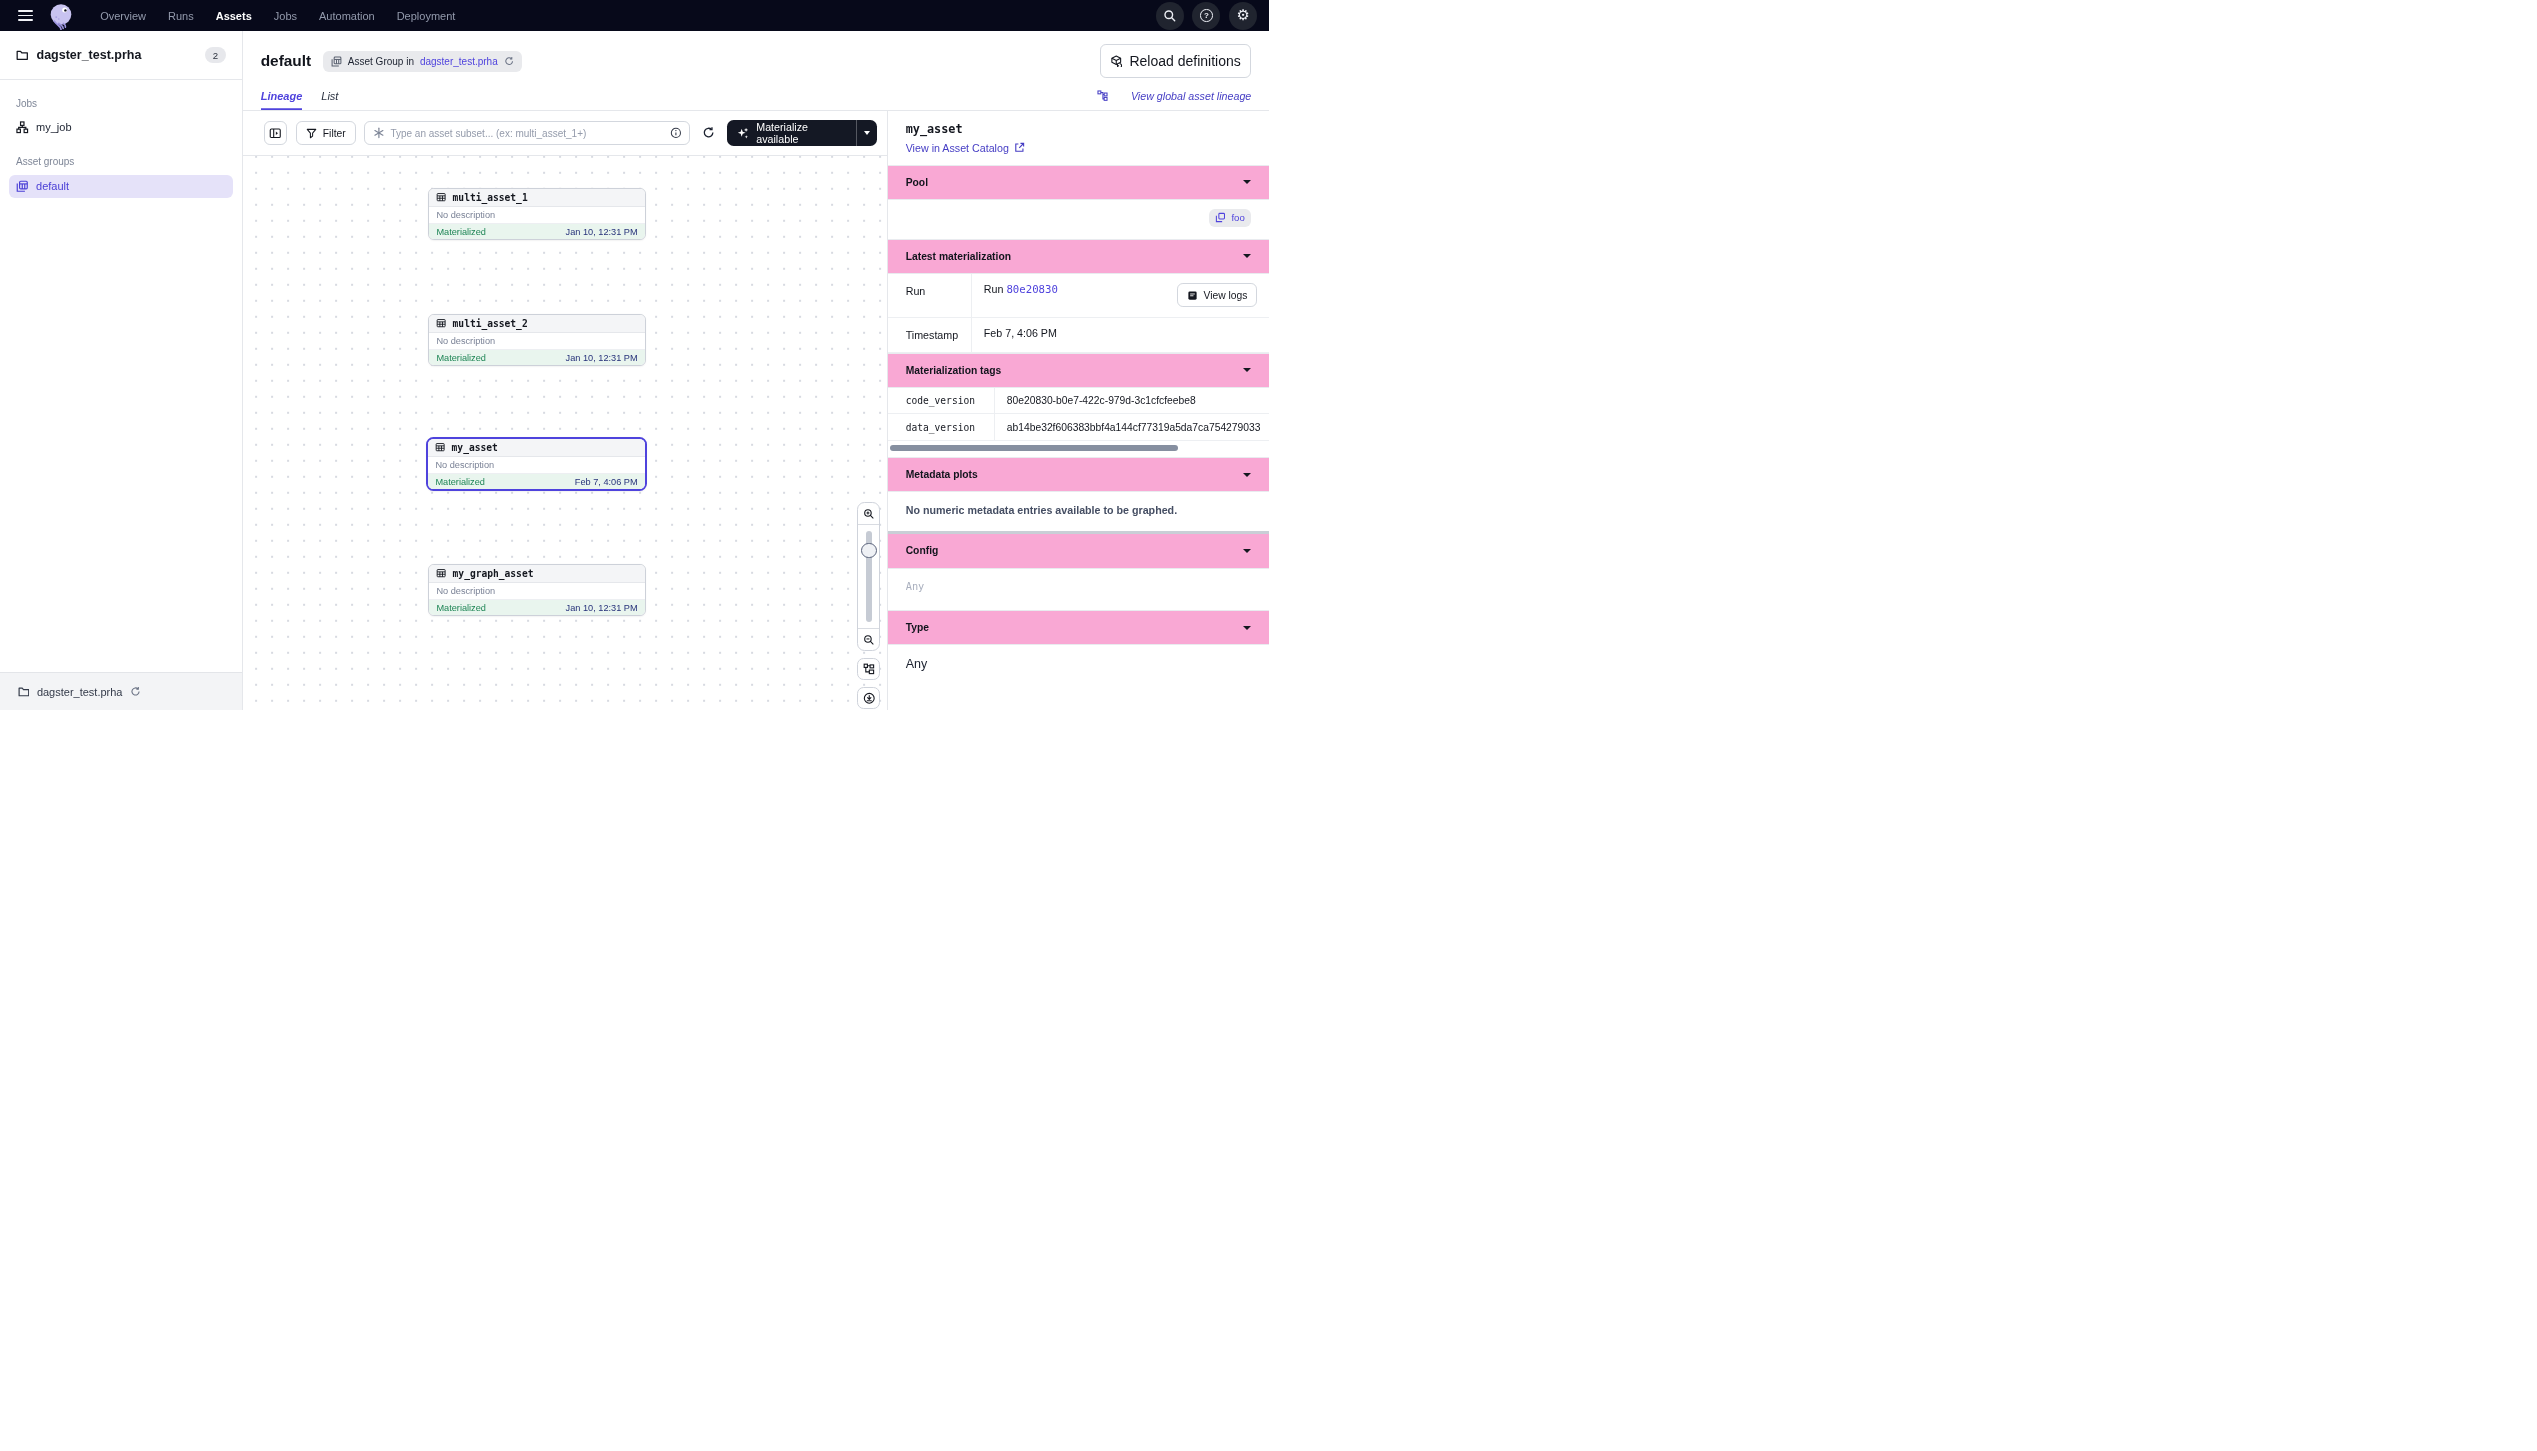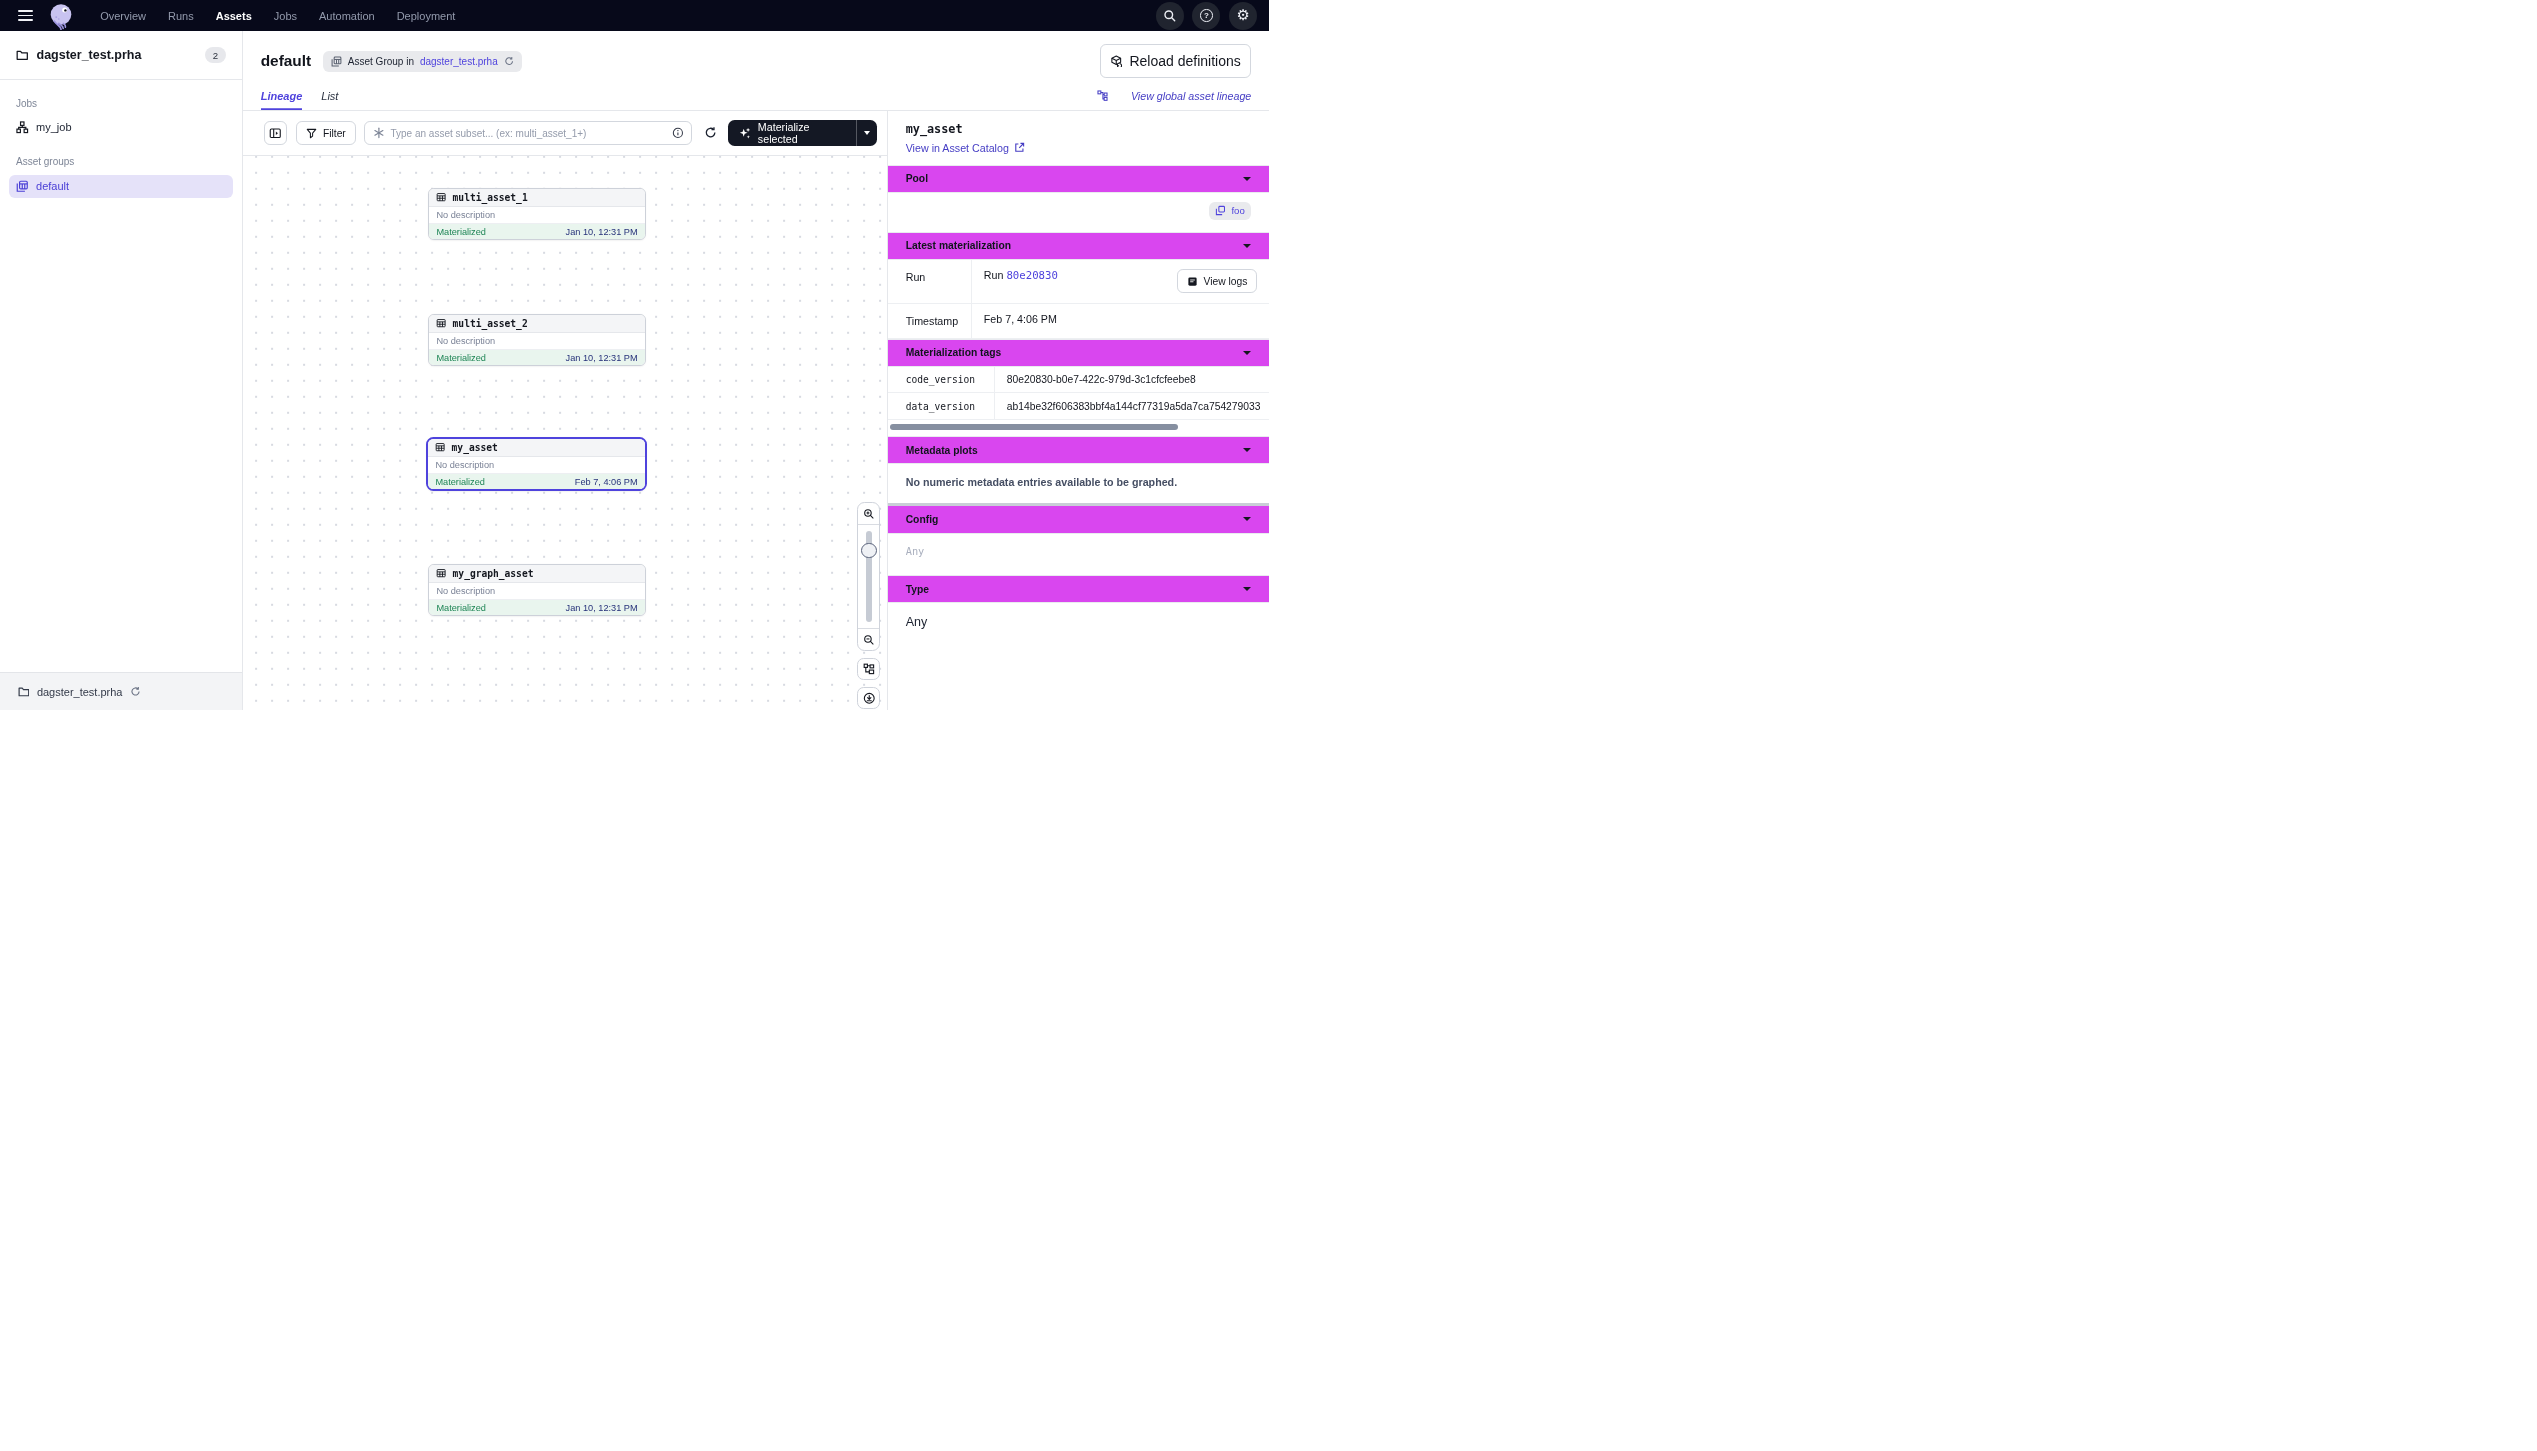--- a/index.html
+++ b/index.html
@@ -81,21 +81,21 @@
   .slider-handle { position:absolute; left:2.9px; top:17.7px; width:15.4px; height:15.4px; border-radius:50%; border:1.8px solid #59627A; background:#EFF1F5; cursor:grab; }
   .float-btn { position:absolute; right:6.6px; width:23px; height:22px; border:0.7px solid #CFD3DB; border-radius:6.6px; background:#fff; display:flex; align-items:center; justify-content:center; color:#14171F; cursor:pointer; }
   .fit-btn { top:502px; }
   .dl-btn { top:531px; }
 
   
   .details { flex:1; border-left:0.7px solid #E5E7EB; min-width:0; overflow:hidden; background:#fff; }
   .details-top { padding:11px 17.7px 11px; }
   .panel-title { font-family:"DejaVu Sans Mono",monospace; font-weight:700; font-size:11.8px; color:#14171F; }
   .catalog-link { margin-top:5.9px; color:#453DC4; font-size:10.7px; display:flex; gap:5.1px; align-items:center; cursor:pointer; }
-  .sec-header { background:#d946ef; border-top:0.7px solid #E9EBEF; border-bottom:0.7px solid #E9EBEF; padding:4.4px 17.7px; height:28px; display:flex; justify-content:space-between; align-items:center; font-weight:700; font-size:10.3px; color:#11141C; cursor:pointer; }
+  .sec-header { background:#f9a8d4; border-top:0.7px solid #E9EBEF; border-bottom:0.7px solid #E9EBEF; padding:4.4px 17.7px; height:35px; display:flex; justify-content:space-between; align-items:center; font-weight:700; font-size:10.3px; color:#11141C; cursor:pointer; }
   .caret-down { width:0; height:0; border-left:4px solid transparent; border-right:4px solid transparent; border-top:4.8px solid #14171F; }
   .pool-body { padding:8.8px 17.7px 11.8px;text-align:right; }
   .tag-pill { display:inline-flex; gap:5.1px; align-items:center; background:#E9EAED; border-radius:5.9px; padding:3.7px 6.6px; color:#4F43DD; font-size:9.6px; cursor:pointer; }
   .kv-row { display:grid; grid-template-columns:84px 1fr; border-bottom:0.7px solid #EDEFF2; }
   .kv-row:last-child { border-bottom:none; }
   .kv-label { padding:11px 0 11px 17.7px; border-right:0.7px solid #EDEFF2; font-size:10.7px; color:#14171F; }
   .kv-value { padding:9.6px 11.8px; display:flex; align-items:flex-start; justify-content:space-between; gap:7.4px; font-size:10.7px; color:#14171F; }
   .run-link { color:#4F43DD; font-family:"DejaVu Sans Mono",monospace; cursor:pointer; }
   .viewlogs-btn { border:0.7px solid #D3D7DE; border-radius:5.9px; background:#fff; height:23.5px; padding:0 8.8px; display:flex; align-items:center; gap:5.9px; font-size:10.3px; color:#14171F; cursor:pointer; flex:none; }
   .tagtbl-row { display:grid; grid-template-columns:107px 1fr; border-bottom:0.7px solid #EDEFF2; }
@@ -288,21 +288,21 @@
                 <polyline points="12.1,1.6 12.1,4.5 9.2,4.5" fill="none" stroke="currentColor" stroke-width="1.6"></polyline>
               </svg>
           </button>
           <div class="materialize">
             <div class="materialize-main">
               <svg width="12.5" height="12.5" viewBox="0 0 16 16">
                   <path d="M6 2.2L7.3 6 11 7.3 7.3 8.6 6 12.4 4.7 8.6 1 7.3 4.7 6z" fill="#fff"></path>
                   <path d="M11.6 1l.7 2 2 .7-2 .7-.7 2-.7-2-2-.7 2-.7z" fill="#fff"></path>
                   <path d="M11.9 10.4l.6 1.6 1.6.6-1.6.6-.6 1.6-.6-1.6-1.6-.6 1.6-.6z" fill="#fff"></path>
                 </svg>
-              <span>Materialize selected</span>
+              <span>Materialize available</span>
             </div>
             <div class="materialize-caret">
               <span class="caret-down-w"></span>
             </div>
           </div>
         </div>
 
         <div class="canvas">
 
           <div class="asset-node pos-0">

